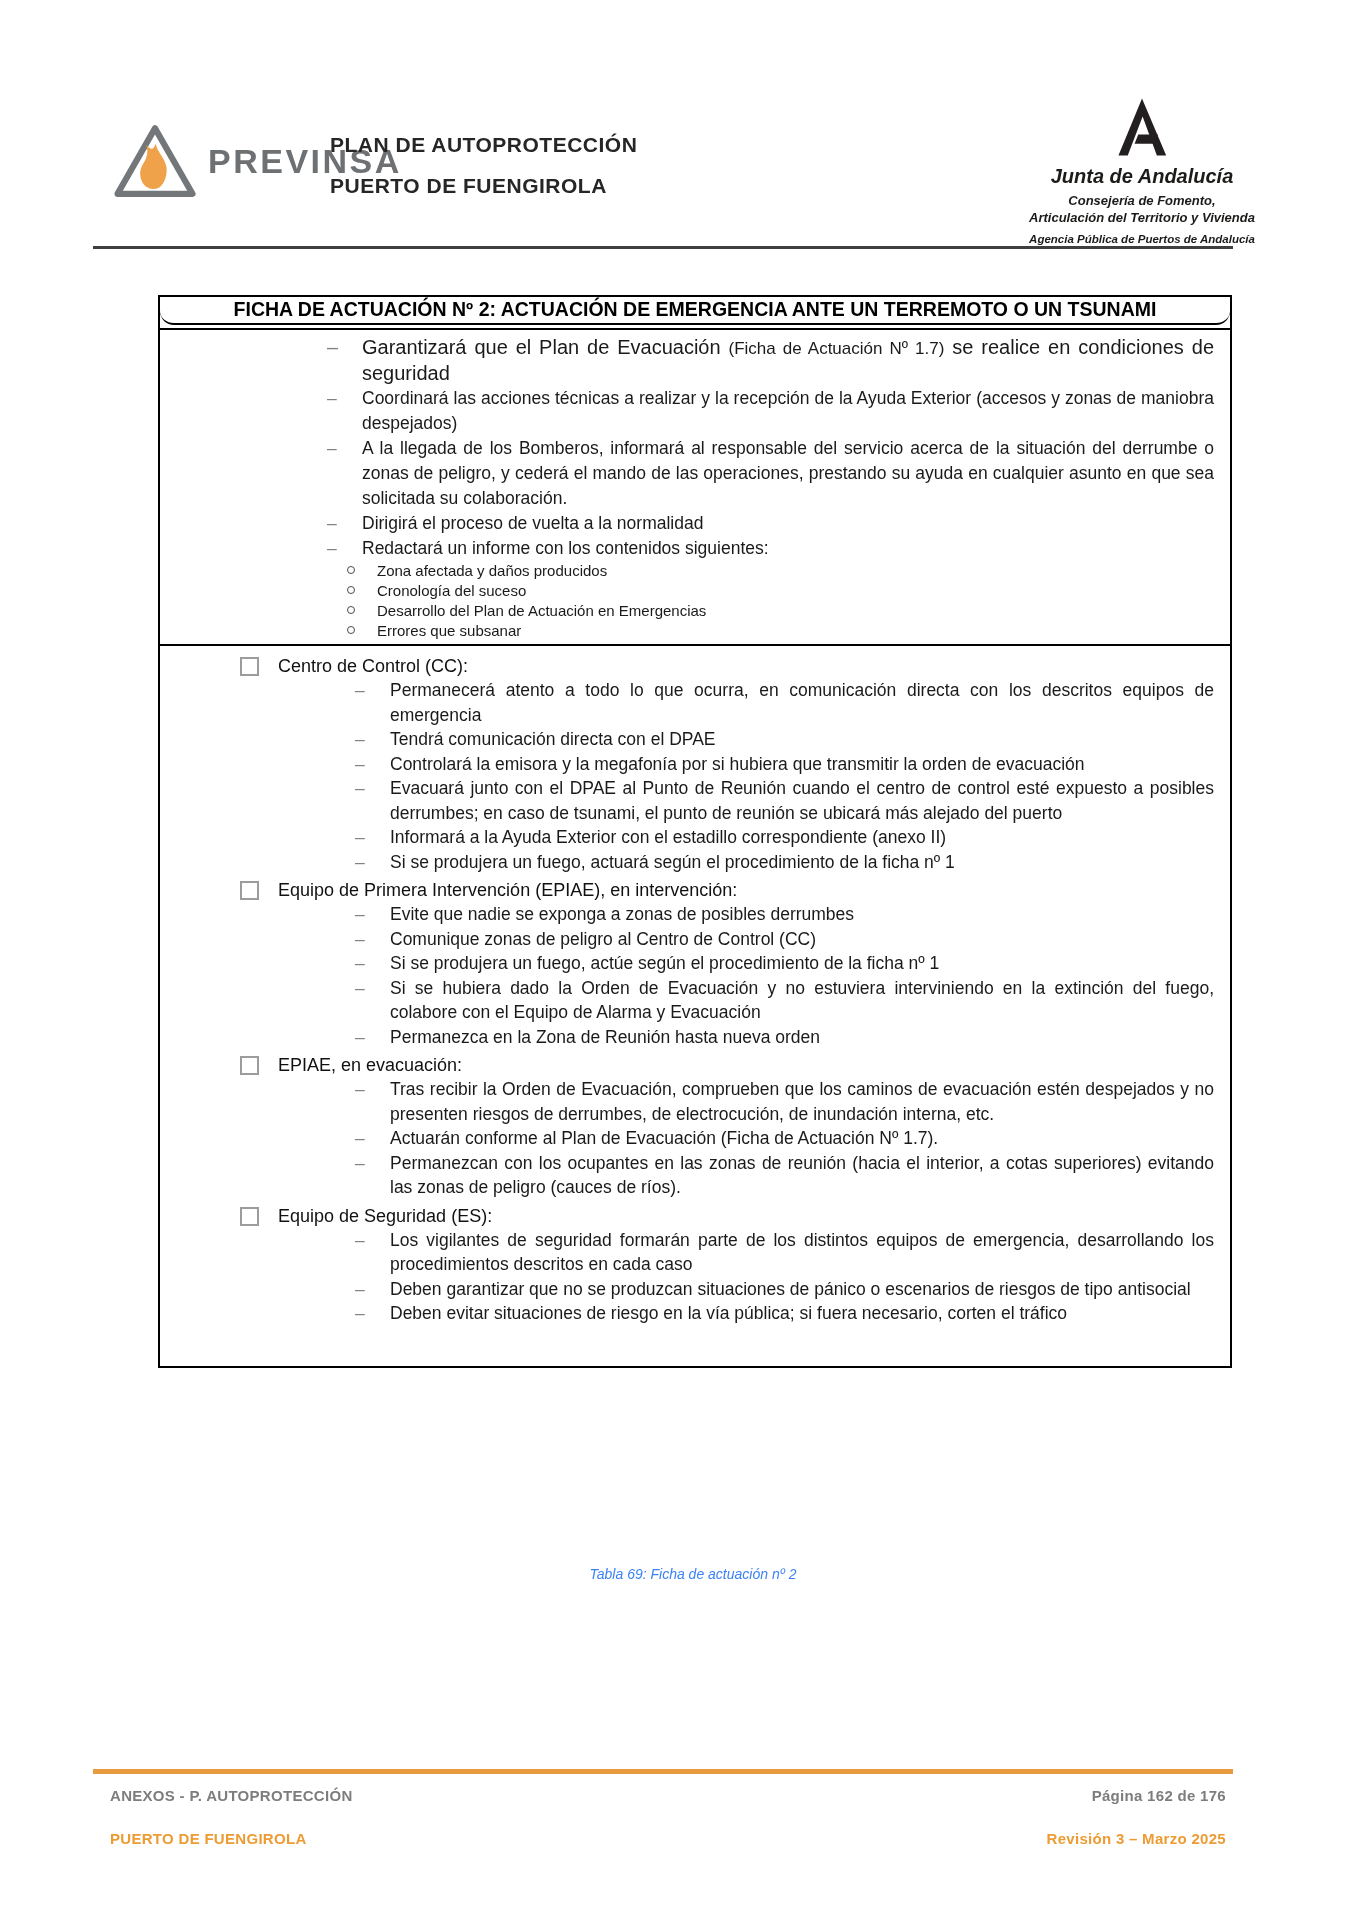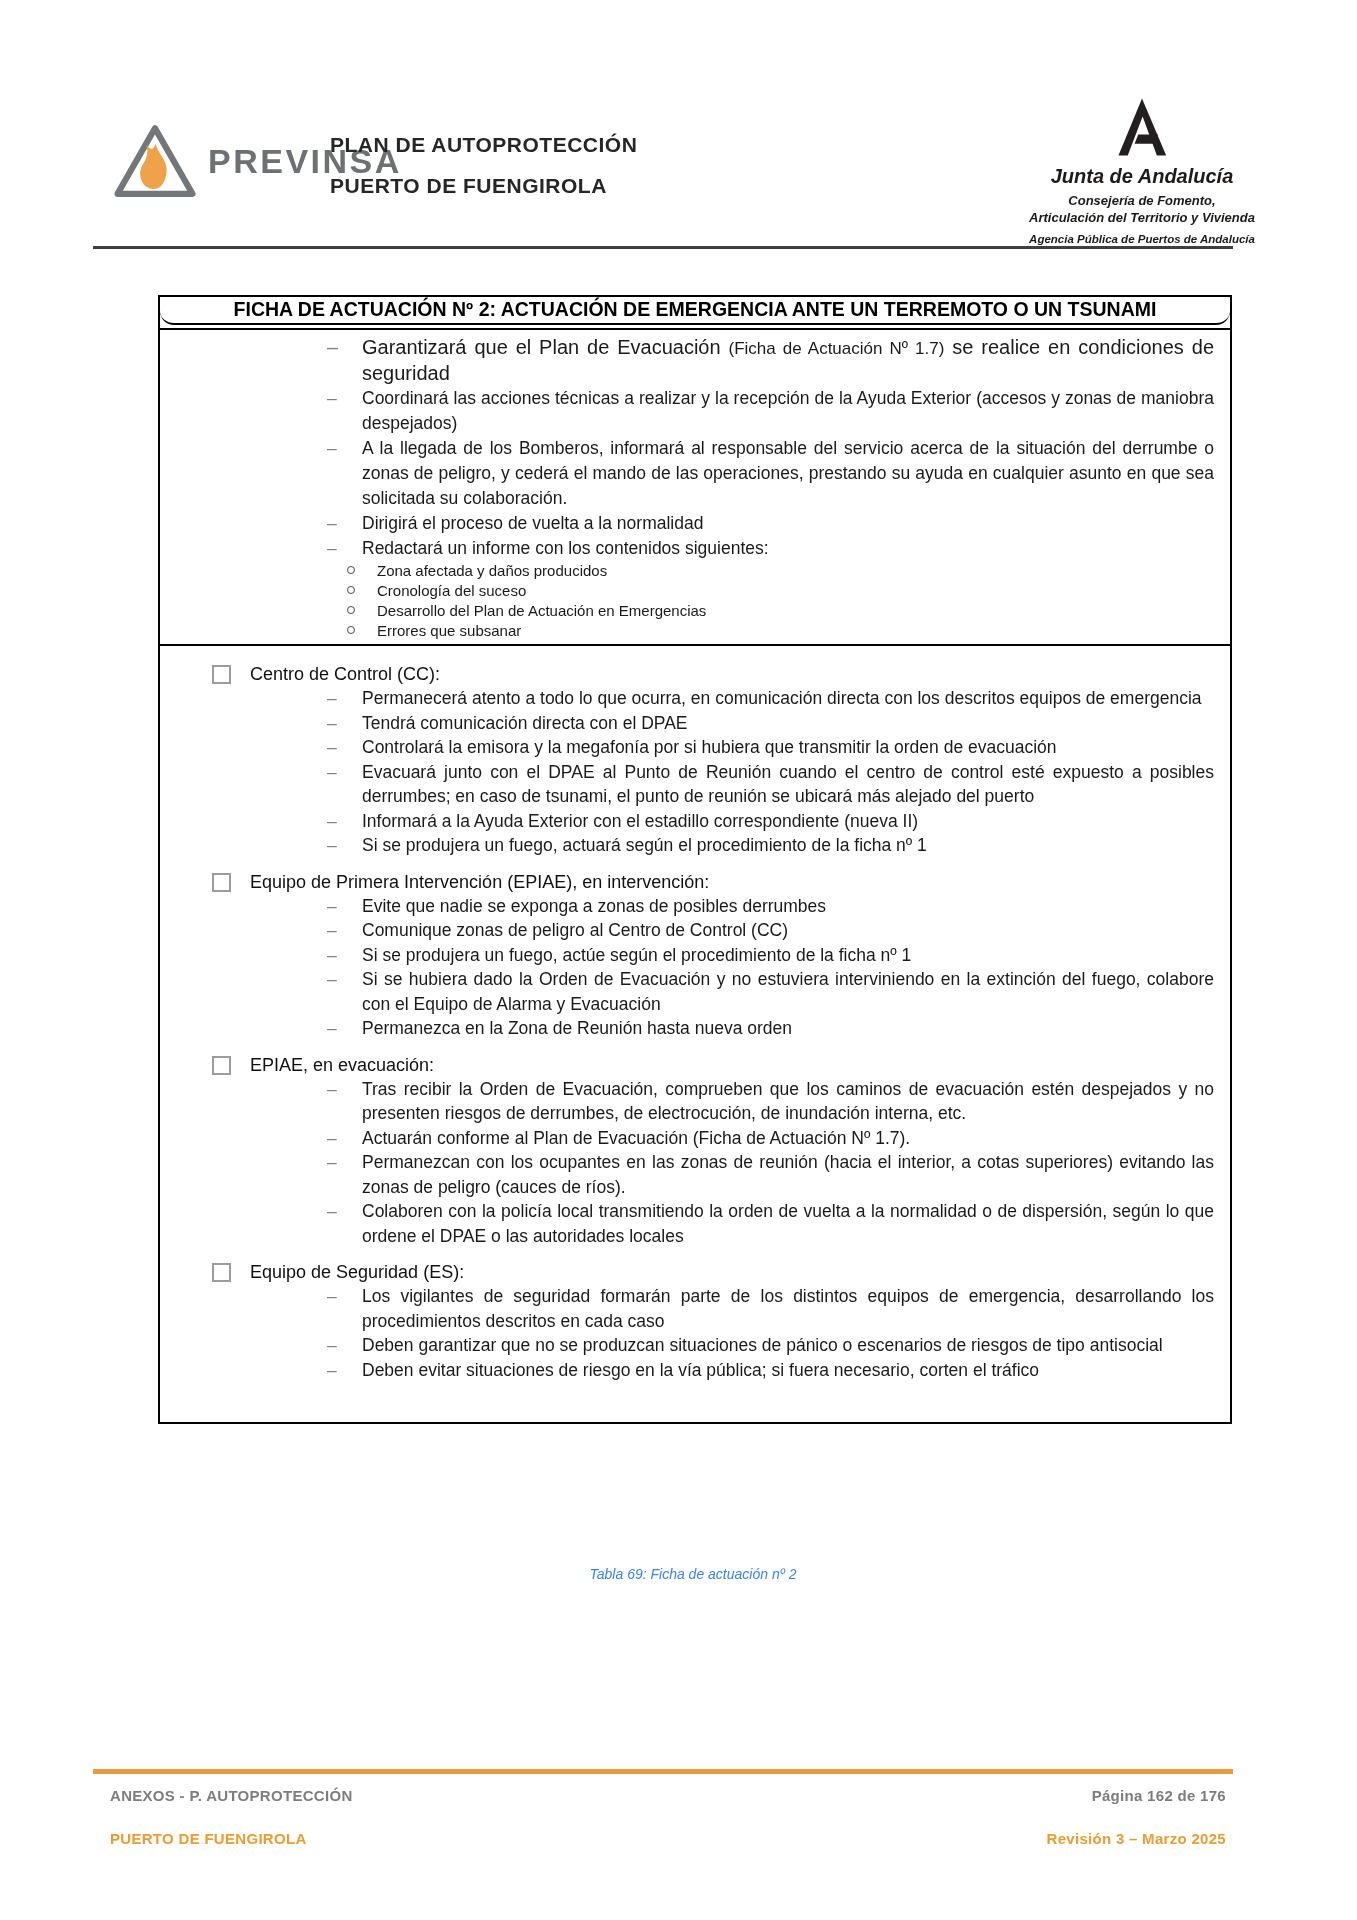--- a/index.html
+++ b/index.html
@@ -37,21 +37,21 @@
   .ditem p{flex:1;margin:0;padding-right:16px;text-align:justify;}
 
   .big-item{font-size:20px;line-height:30px;}
   .big-item .paren{font-size:17px;}
 
   .sitem{display:flex;padding-left:187px;font-size:15px;line-height:20px;}
   .sitem::before{content:"";width:8px;height:8px;border:1.5px solid #4a4a4a;border-radius:50%;
                  flex:none;margin-top:5px;box-sizing:border-box;}
   .sitem p{flex:1;margin:0;padding-left:22px;padding-right:16px;}
 
-  .section{margin-top:12px;}
+  .section{margin-top:4px;padding-left:28px;}
   .shead{display:flex;padding-left:52px;font-size:18px;line-height:24px;color:#111;}
   .cbx{width:15px;height:15px;border:2px solid #9c9c9c;flex:none;margin:3px 19px 0 0;}
 
   
   .caption{position:absolute;left:158px;top:1566px;width:1070px;text-align:center;
            font-style:italic;font-size:14px;color:#3b82f6;}
 
   
   .f-rule{position:absolute;left:93px;width:1140px;top:1769px;height:5px;background:#e89a3f;}
   .f-row{position:absolute;left:110px;width:1116px;display:flex;justify-content:space-between;
@@ -161,21 +161,21 @@
 
                 <div class="ditem">
                   <p>Controlará la emisora y la megafonía por si hubiera que transmitir la orden de evacuación</p>
                 </div>
 
                 <div class="ditem">
                   <p>Evacuará junto con el DPAE al Punto de Reunión cuando el centro de control esté expuesto a posibles derrumbes; en caso de tsunami, el punto de reunión se ubicará más alejado del puerto</p>
                 </div>
 
                 <div class="ditem">
-                  <p>Informará a la Ayuda Exterior con el estadillo correspondiente (nueva II)</p>
+                  <p>Informará a la Ayuda Exterior con el estadillo correspondiente (anexo II)</p>
                 </div>
 
                 <div class="ditem">
                   <p>Si se produjera un fuego, actuará según el procedimiento de la ficha nº 1</p>
                 </div>
               </div>
           </div>
 
           <div class="section">
             <div class="shead">
@@ -218,23 +218,20 @@
                 </div>
 
                 <div class="ditem">
                   <p>Actuarán conforme al Plan de Evacuación (Ficha de Actuación Nº 1.7).</p>
                 </div>
 
                 <div class="ditem">
                   <p>Permanezcan con los ocupantes en las zonas de reunión (hacia el interior, a cotas superiores) evitando las zonas de peligro (cauces de ríos).</p>
                 </div>
 
-                <div class="ditem">
-                  <p>Colaboren con la policía local transmitiendo la orden de vuelta a la normalidad o de dispersión, según lo que ordene el DPAE o las autoridades locales</p>
-                </div>
               </div>
           </div>
 
           <div class="section">
             <div class="shead">
               <span class="cbx"></span>
               <span>Equipo de Seguridad (ES):</span>
             </div>
             <div>
 

